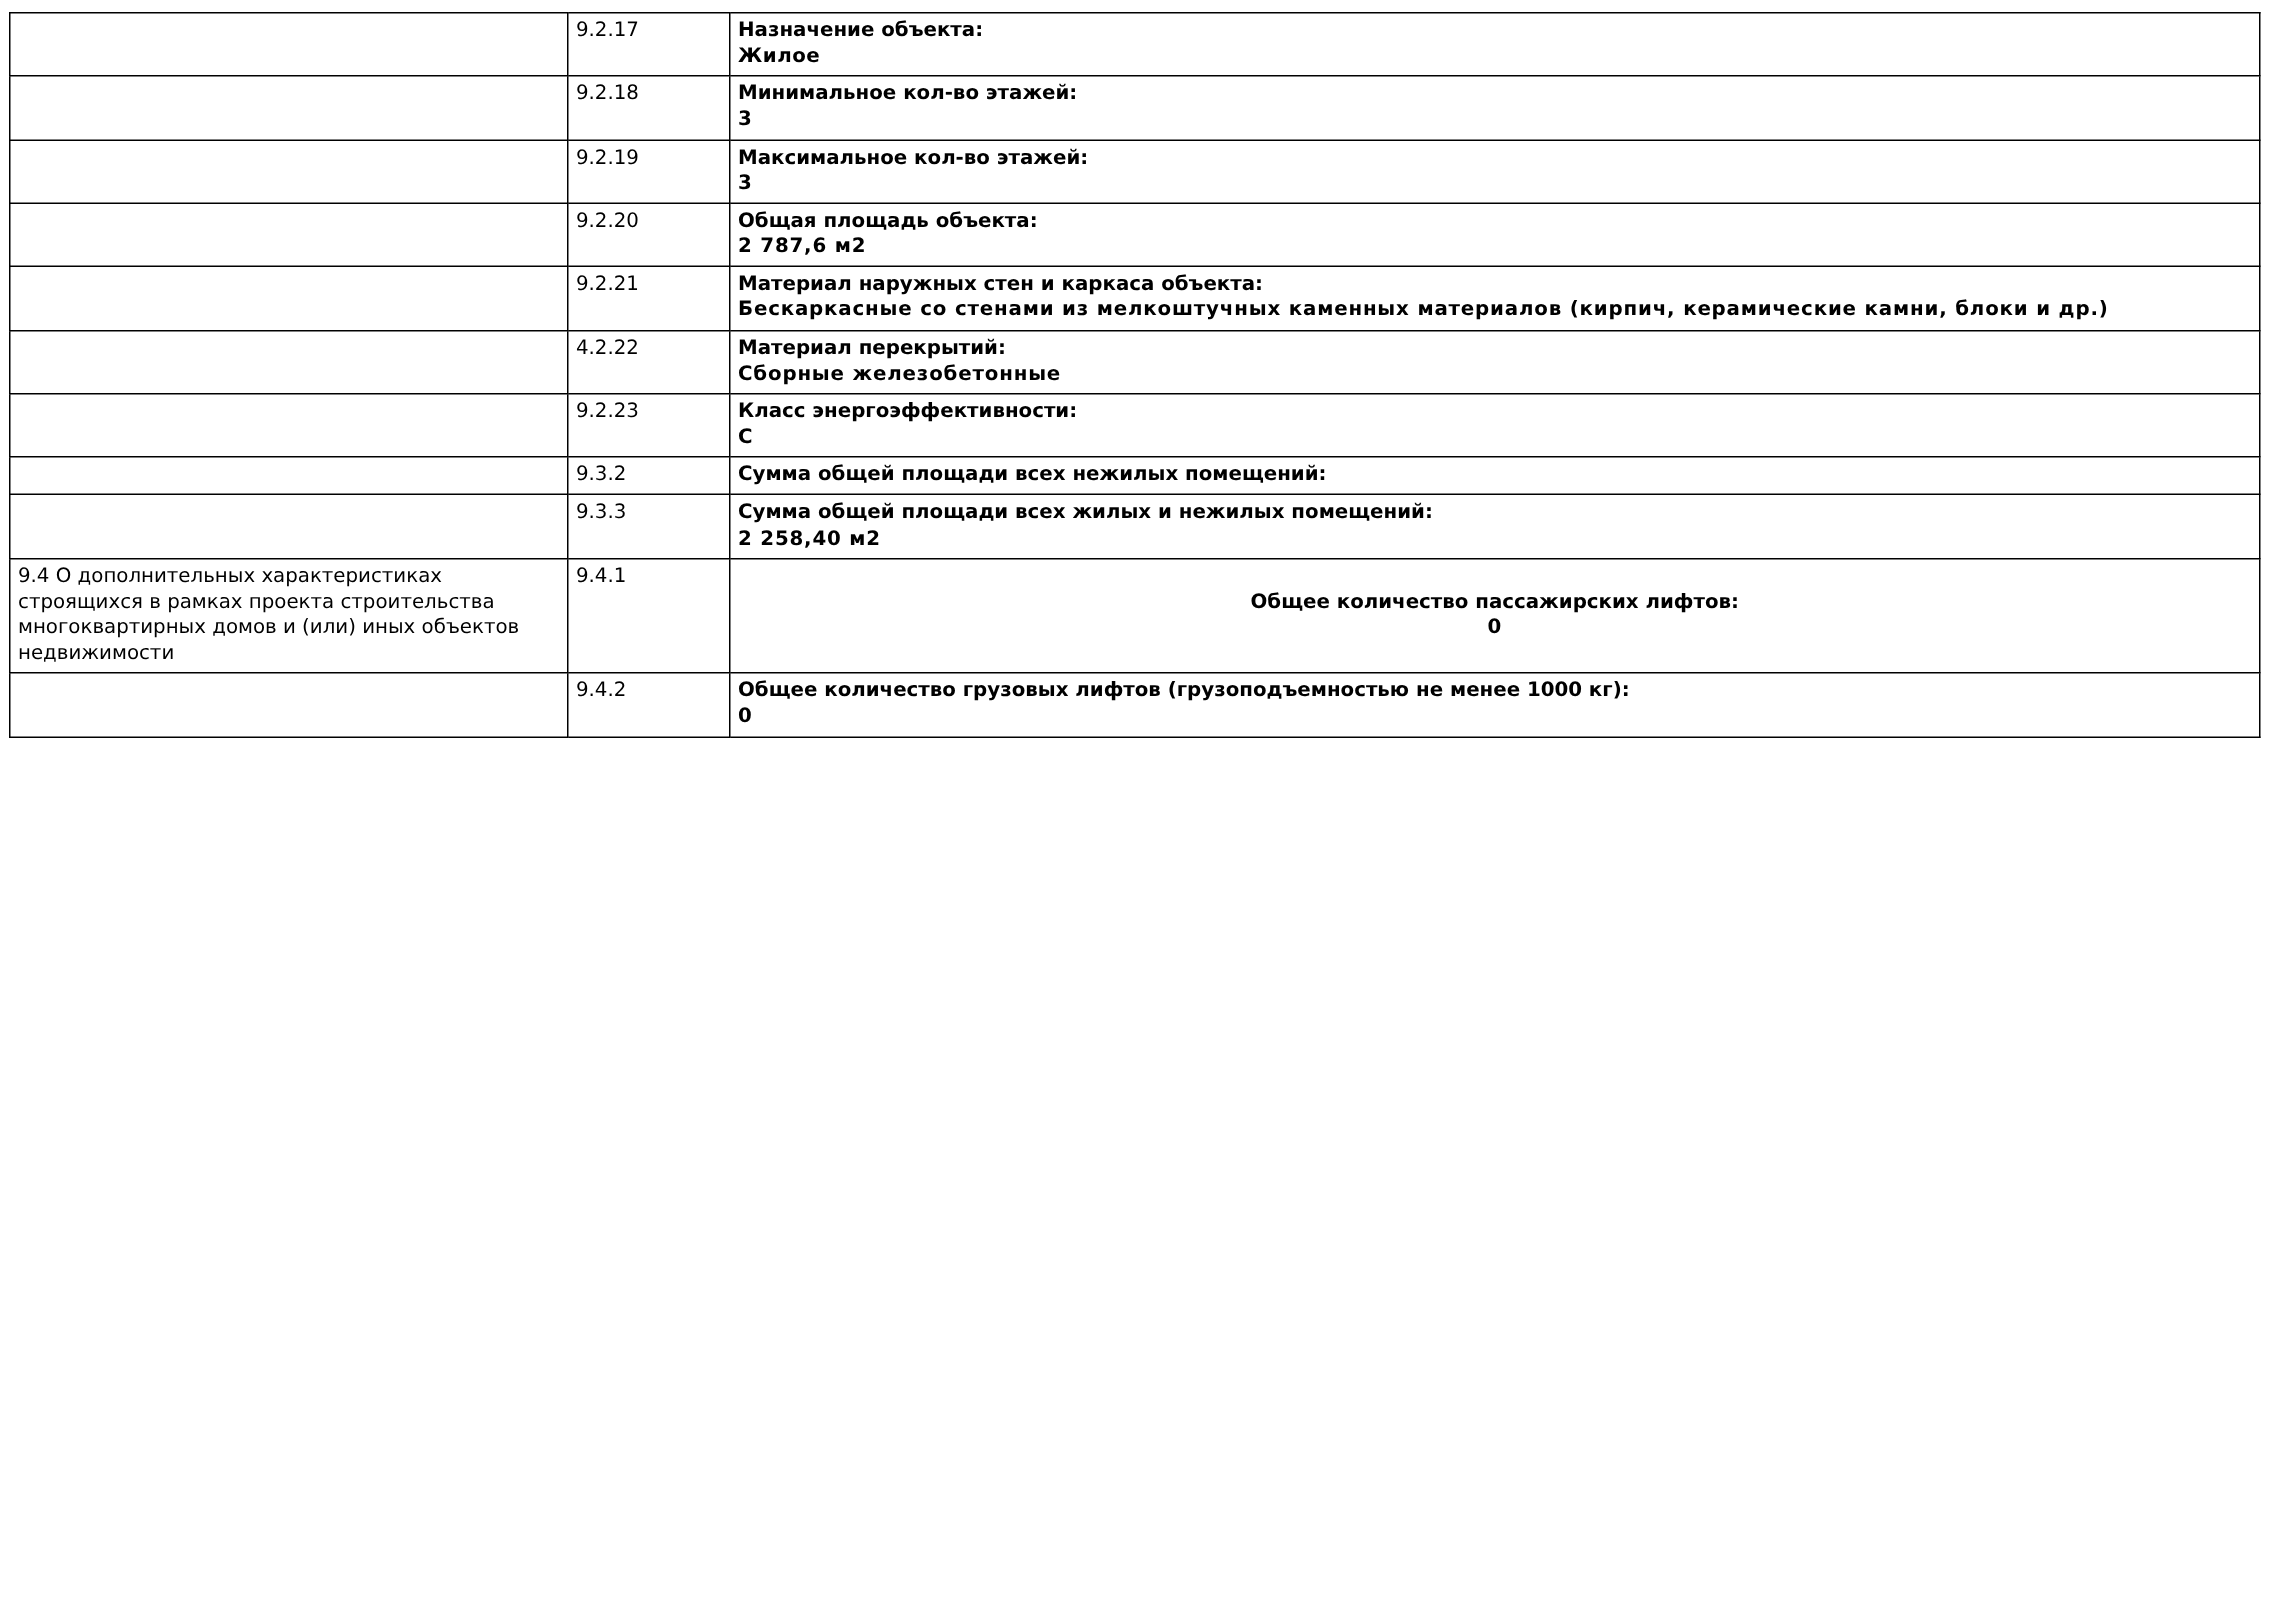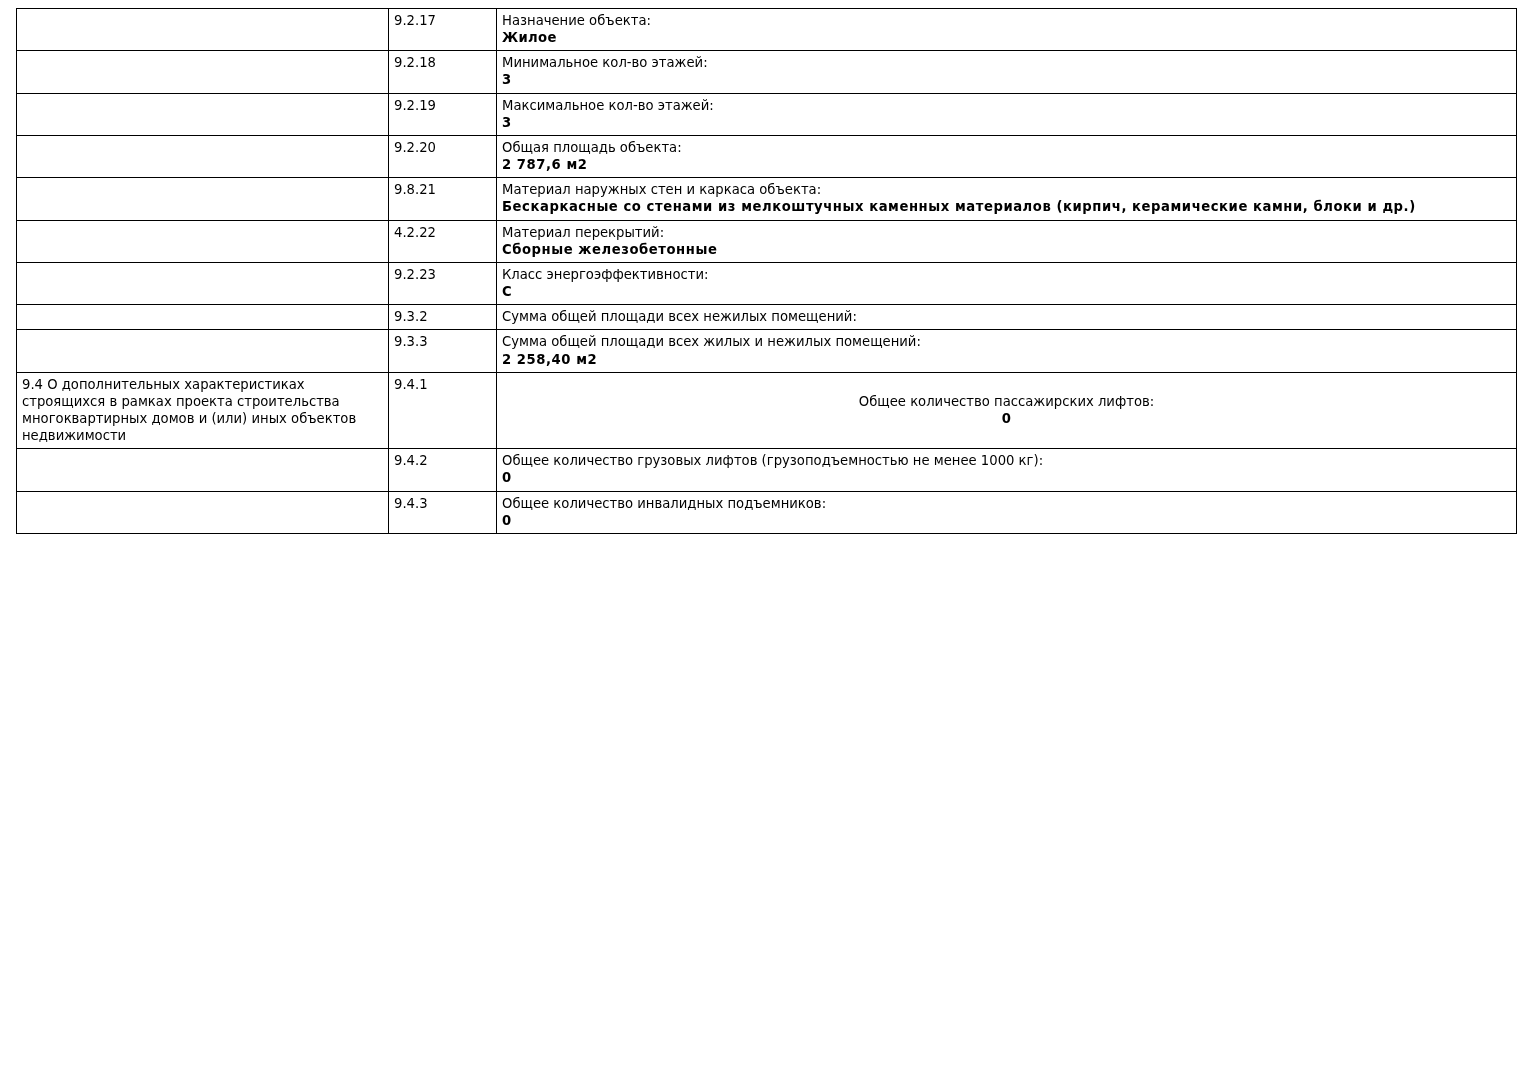--- a/index.html
+++ b/index.html
@@ -12,21 +12,21 @@
     height: 1080px;
     font-family: "DejaVu Sans", sans-serif;
     color: #000000;
     overflow: hidden;
   }
   .page {
     position: relative;
     width: 1529px;
     height: 1080px;
     box-sizing: border-box;
-    padding: 8px 14px 0 16px;
+    padding: 8px 14px 0 6px;
     border-radius: 22px;
   }
   table.decl {
     border-collapse: collapse;
     width: 1500px;
     table-layout: fixed;
   }
   table.decl td {
     border: 1px solid #000000;
     vertical-align: top;
@@ -49,21 +49,21 @@
   }
   td.value-cell {
     font-size: 13.2px;
   }
   td.value-cell.mid {
     vertical-align: middle;
     text-align: center;
   }
   .label {
     display: block;
-    font-weight: normal;
+    font-weight: bold;
   }
   .answer {
     display: block;
     font-weight: bold;
     letter-spacing: 0.35px;
   }
   .answer.wide {
     letter-spacing: 0.55px;
   }
 </style>
@@ -110,21 +110,21 @@
         <td class="section-cell"></td>
         <td class="code-cell">9.2.20</td>
         <td class="value-cell">
           <span class="label">Общая площадь объекта:</span>
           <span class="answer wide">2 787,6 м2</span>
         </td>
       </tr>
 
       <tr>
         <td class="section-cell"></td>
-        <td class="code-cell">9.8.21</td>
+        <td class="code-cell">9.2.21</td>
         <td class="value-cell">
           <span class="label">Материал наружных стен и каркаса объекта:</span>
           <span class="answer wide">Бескаркасные со стенами из мелкоштучных каменных материалов (кирпич, керамические камни, блоки и др.)</span>
         </td>
       </tr>
 
       <tr>
         <td class="section-cell"></td>
         <td class="code-cell">4.2.22</td>
         <td class="value-cell">
@@ -173,24 +173,16 @@
 
       <tr>
         <td class="section-cell"></td>
         <td class="code-cell">9.4.2</td>
         <td class="value-cell">
           <span class="label">Общее количество грузовых лифтов (грузоподъемностью не менее 1000 кг):</span>
           <span class="answer">0</span>
         </td>
       </tr>
 
-      <tr>
-        <td class="section-cell"></td>
-        <td class="code-cell">9.4.3</td>
-        <td class="value-cell">
-          <span class="label">Общее количество инвалидных подъемников:</span>
-          <span class="answer">0</span>
-        </td>
-      </tr>
 
     </tbody>
   </table>
 </div>
 
 </body></html>

